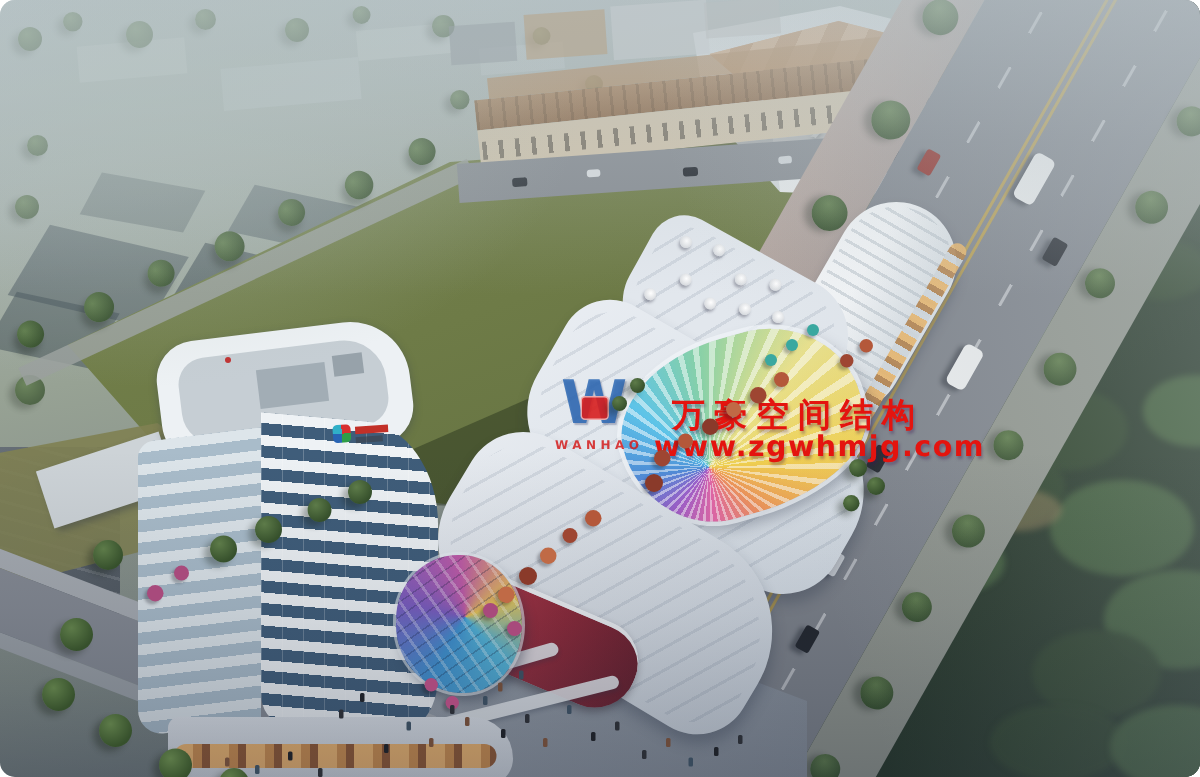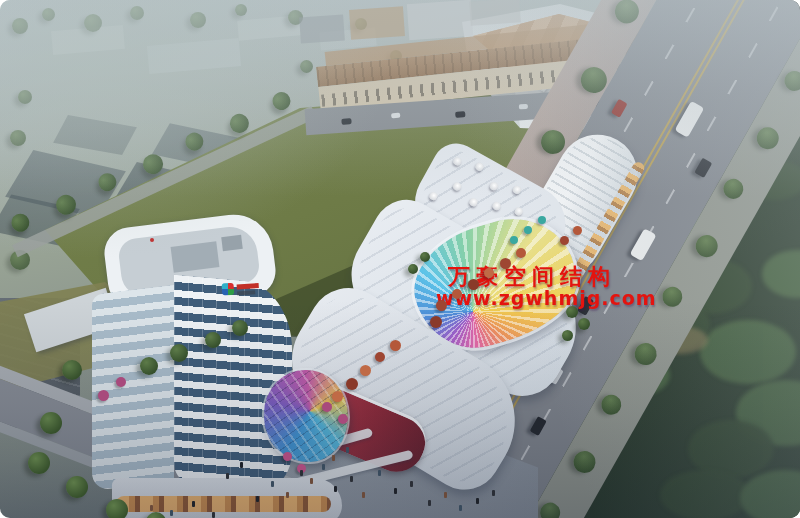--- a/index.html
+++ b/index.html
@@ -349,20 +349,25 @@
   </div>
 
   <div class="abs" id="dome"></div>
 
   <div class="abs" id="haze-top"></div>
   <div class="abs" id="haze-left"></div>
   <div class="abs" id="haze-right"></div>
   <div class="abs" id="dusk"></div>
 
   <div class="abs" id="watermark">
+    <div id="wm-logo">
+      <div id="wm-w">W</div>
+      <div id="wm-badge"></div>
+      <div id="wm-name">WANHAO</div>
+    </div>
     <div id="wm-line1">万豪空间结构</div>
     <div id="wm-line2">www.zgwhmjg.com</div>
   </div>
 <div class="block" style="left: 350px; top: 8px; width: 54px; height: 30px; background: rgb(183, 168, 145); opacity: 0.65; transform: rotate(-4deg); z-index: 0;"></div>
     <div class="block" style="left: 408px; top: 2px; width: 64px; height: 36px; background: rgb(197, 203, 206); opacity: 0.6; transform: rotate(-4deg); z-index: 0;"></div>
     <div class="block" style="left: 300px; top: 16px; width: 44px; height: 26px; background: rgb(159, 168, 173); opacity: 0.55; transform: rotate(-4deg); z-index: 0;"></div>
     <div class="block" style="left: 470px; top: 0px; width: 50px; height: 24px; background: rgb(185, 191, 194); opacity: 0.5; transform: rotate(-4deg); z-index: 0;"></div>
     <div class="dot" style="left: 436px; top: 300px; width: 11px; height: 11px; background: rgb(158, 70, 50); z-index: 5;"></div>
     <div class="dot" style="left: 452px; top: 289px; width: 10px; height: 10px; background: rgb(180, 88, 58); z-index: 5;"></div>
     <div class="dot" style="left: 468px; top: 279px; width: 11px; height: 11px; background: rgb(138, 58, 42); z-index: 5;"></div>

